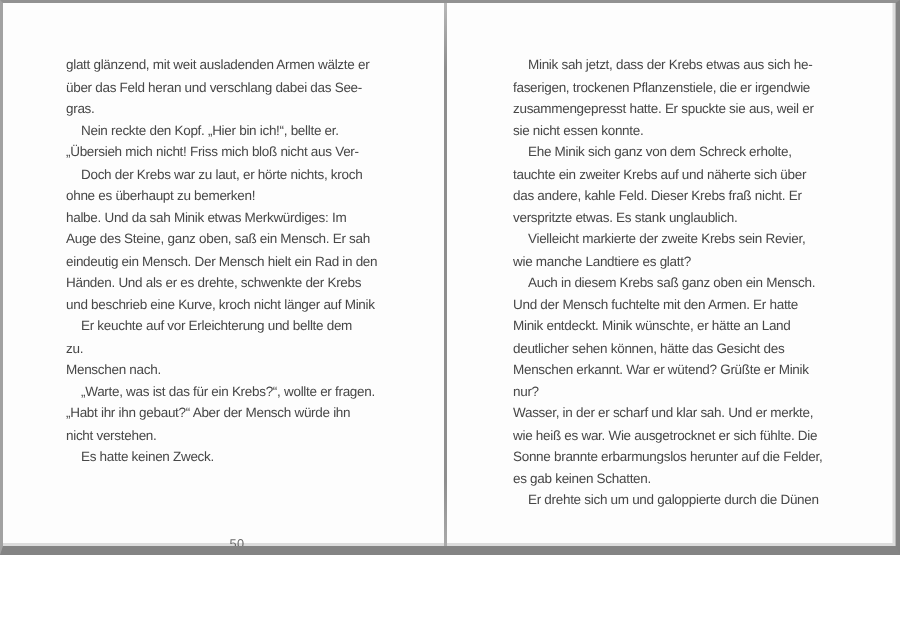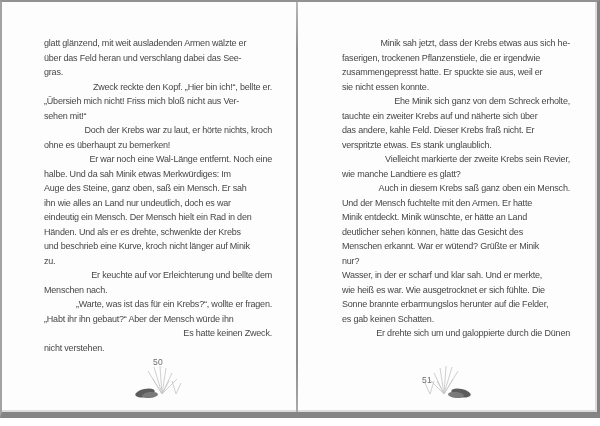--- a/index.html
+++ b/index.html
@@ -3,21 +3,21 @@
 <meta charset="utf-8">
 <style>
   html, body {
     margin: 0;
     padding: 0;
     background: #ffffff;
   }
   .spread {
     position: relative;
     width: 600px;
-    height: 418px;
+    height: 370px;
     box-sizing: border-box;
     background: #fdfdfd;
     border-top: 2px solid #929292;
     border-left: 2px solid #a2a2a2;
     border-right: 3px solid #828282;
     border-bottom: 6px solid #848484;
     box-shadow: inset -2px -2px 0 #dcdcdc;
     overflow: hidden;
     font-family: "Liberation Sans", sans-serif;
   }
@@ -34,21 +34,21 @@
     top: 34px;
     width: 228px;
     font-size: 9px;
     letter-spacing: -0.2px;
     line-height: 14.5px;
     color: #474747;
   }
   .text-block.left  { left: 42px; }
   .text-block.right { left: 340px; }
   .line { white-space: nowrap; height: 14.5px; }
-  .line.indent { padding-left: 10px; text-align: right; }
+  .line.indent { padding-left: 10px; }
   .ornament {
     position: absolute;
     top: 364px;
     width: 60px;
     height: 34px;
   }
   .ornament.left  { left: 130px; }
   .ornament.right { left: 412px; transform: scaleX(-1); }
   .page-num {
     position: absolute;
@@ -63,39 +63,36 @@
 <body>
 
 <div class="spread">
 
   <div class="gutter"></div>
 
   <div class="text-block left">
       <div class="line">glatt glänzend, mit weit ausladenden Armen wälzte er</div>
       <div class="line">über das Feld heran und verschlang dabei das See-</div>
       <div class="line">gras.</div>
-      <div class="line indent">Zweck reckte den Kopf. „Hier bin ich!“, bellte er.</div>
+      <div class="line indent">Nein reckte den Kopf. „Hier bin ich!“, bellte er.</div>
       <div class="line">„Übersieh mich nicht! Friss mich bloß nicht aus Ver-</div>
-      <div class="line">sehen mit!“</div>
       <div class="line indent">Doch der Krebs war zu laut, er hörte nichts, kroch</div>
       <div class="line">ohne es überhaupt zu bemerken!</div>
-      <div class="line indent">Er war noch eine Wal-Länge entfernt. Noch eine</div>
       <div class="line">halbe. Und da sah Minik etwas Merkwürdiges: Im</div>
       <div class="line">Auge des Steine, ganz oben, saß ein Mensch. Er sah</div>
-      <div class="line">ihn wie alles an Land nur undeutlich, doch es war</div>
       <div class="line">eindeutig ein Mensch. Der Mensch hielt ein Rad in den</div>
       <div class="line">Händen. Und als er es drehte, schwenkte der Krebs</div>
       <div class="line">und beschrieb eine Kurve, kroch nicht länger auf Minik</div>
+      <div class="line indent">Er keuchte auf vor Erleichterung und bellte dem</div>
       <div class="line">zu.</div>
-      <div class="line indent">Er keuchte auf vor Erleichterung und bellte dem</div>
       <div class="line">Menschen nach.</div>
       <div class="line indent">„Warte, was ist das für ein Krebs?“, wollte er fragen.</div>
       <div class="line">„Habt ihr ihn gebaut?“ Aber der Mensch würde ihn</div>
+      <div class="line">nicht verstehen.</div>
       <div class="line indent">Es hatte keinen Zweck.</div>
-      <div class="line">nicht verstehen.</div>
     </div>
 
   <div class="text-block right">
       <div class="line indent">Minik sah jetzt, dass der Krebs etwas aus sich he-</div>
       <div class="line">faserigen, trockenen Pflanzenstiele, die er irgendwie</div>
       <div class="line">zusammengepresst hatte. Er spuckte sie aus, weil er</div>
       <div class="line">sie nicht essen konnte.</div>
       <div class="line indent">Ehe Minik sich ganz von dem Schreck erholte,</div>
       <div class="line">tauchte ein zweiter Krebs auf und näherte sich über</div>
       <div class="line">das andere, kahle Feld. Dieser Krebs fraß nicht. Er</div>

